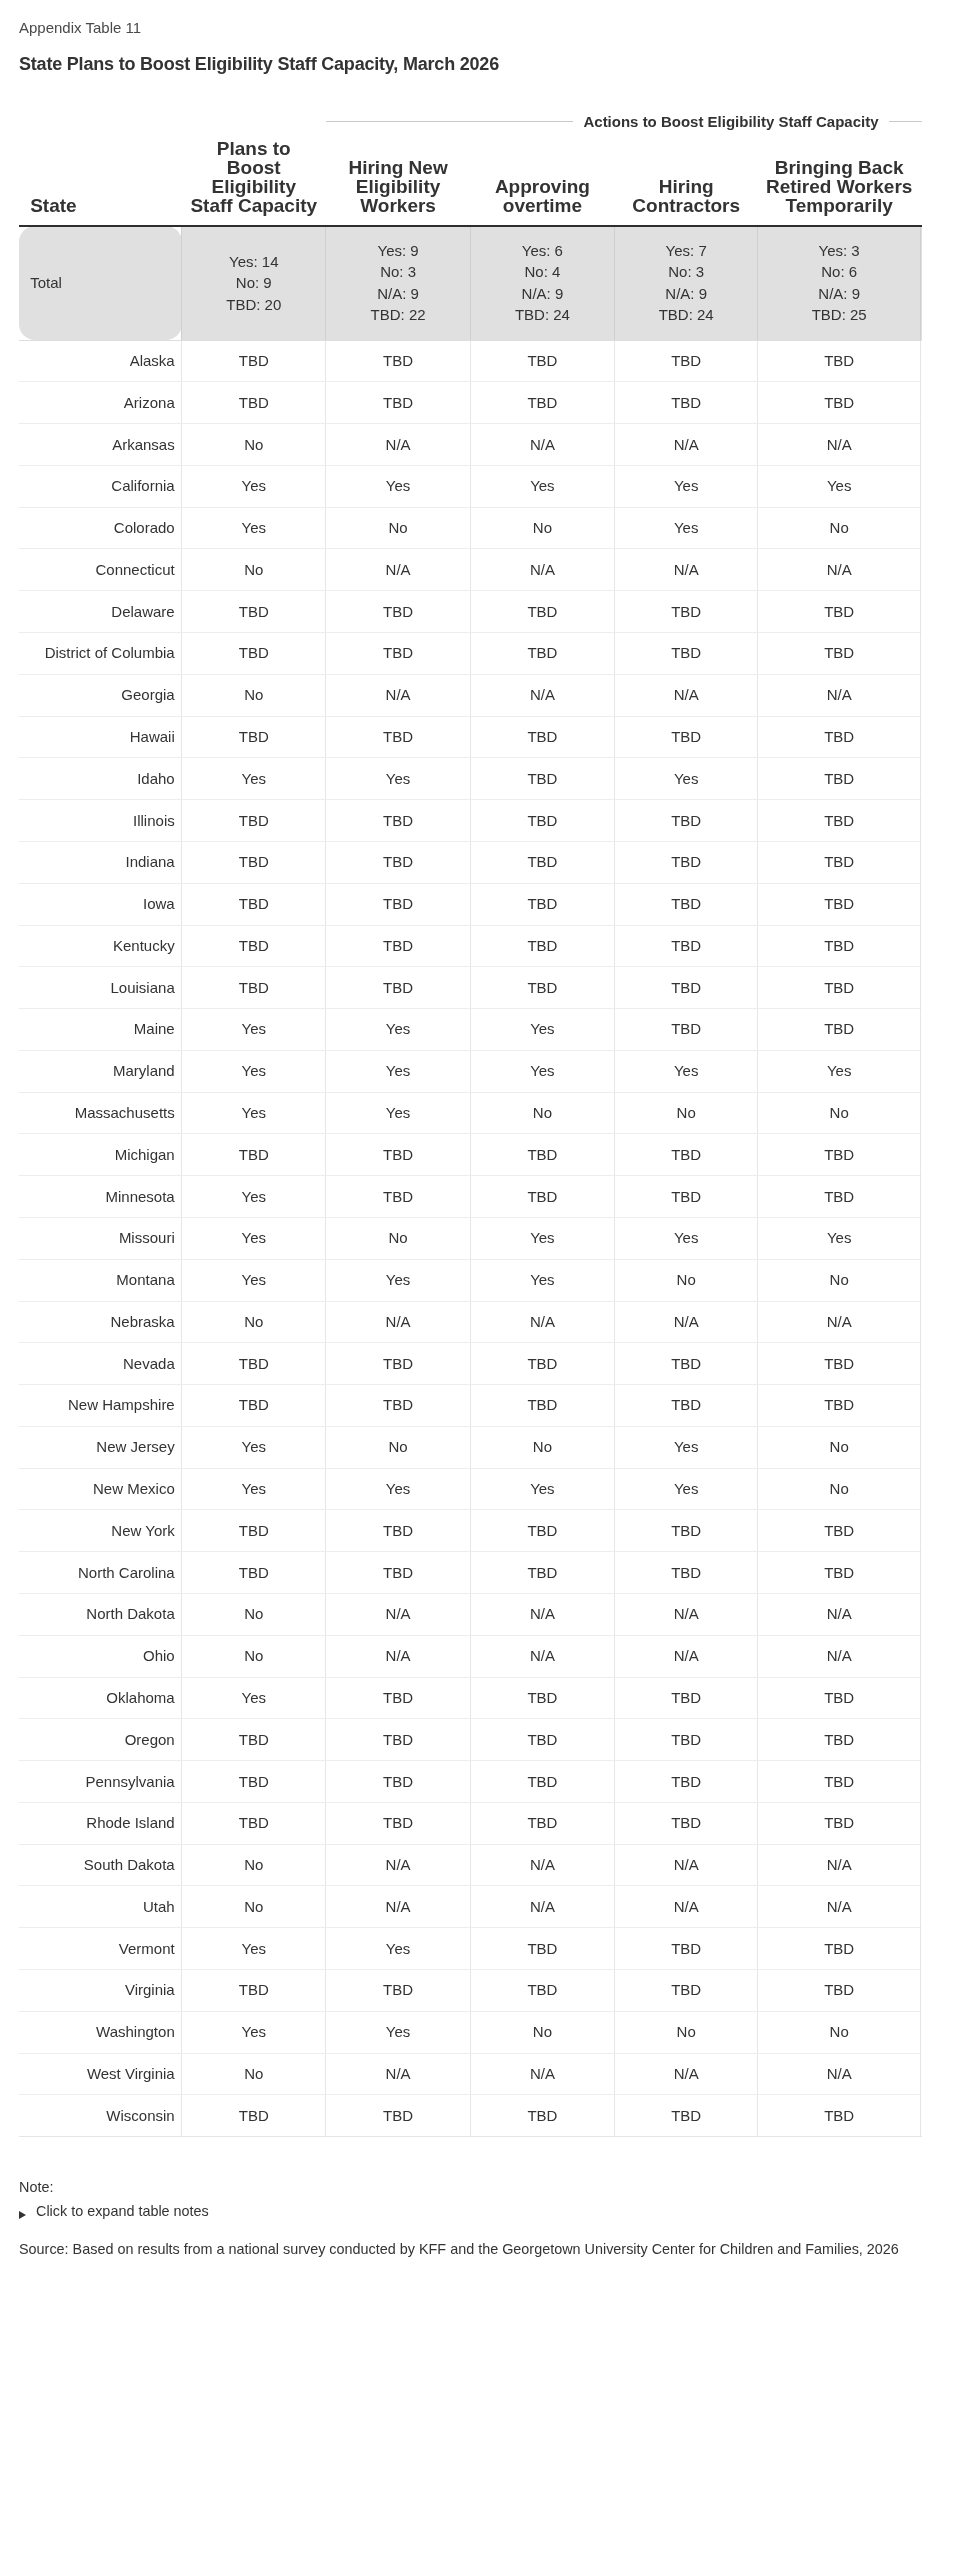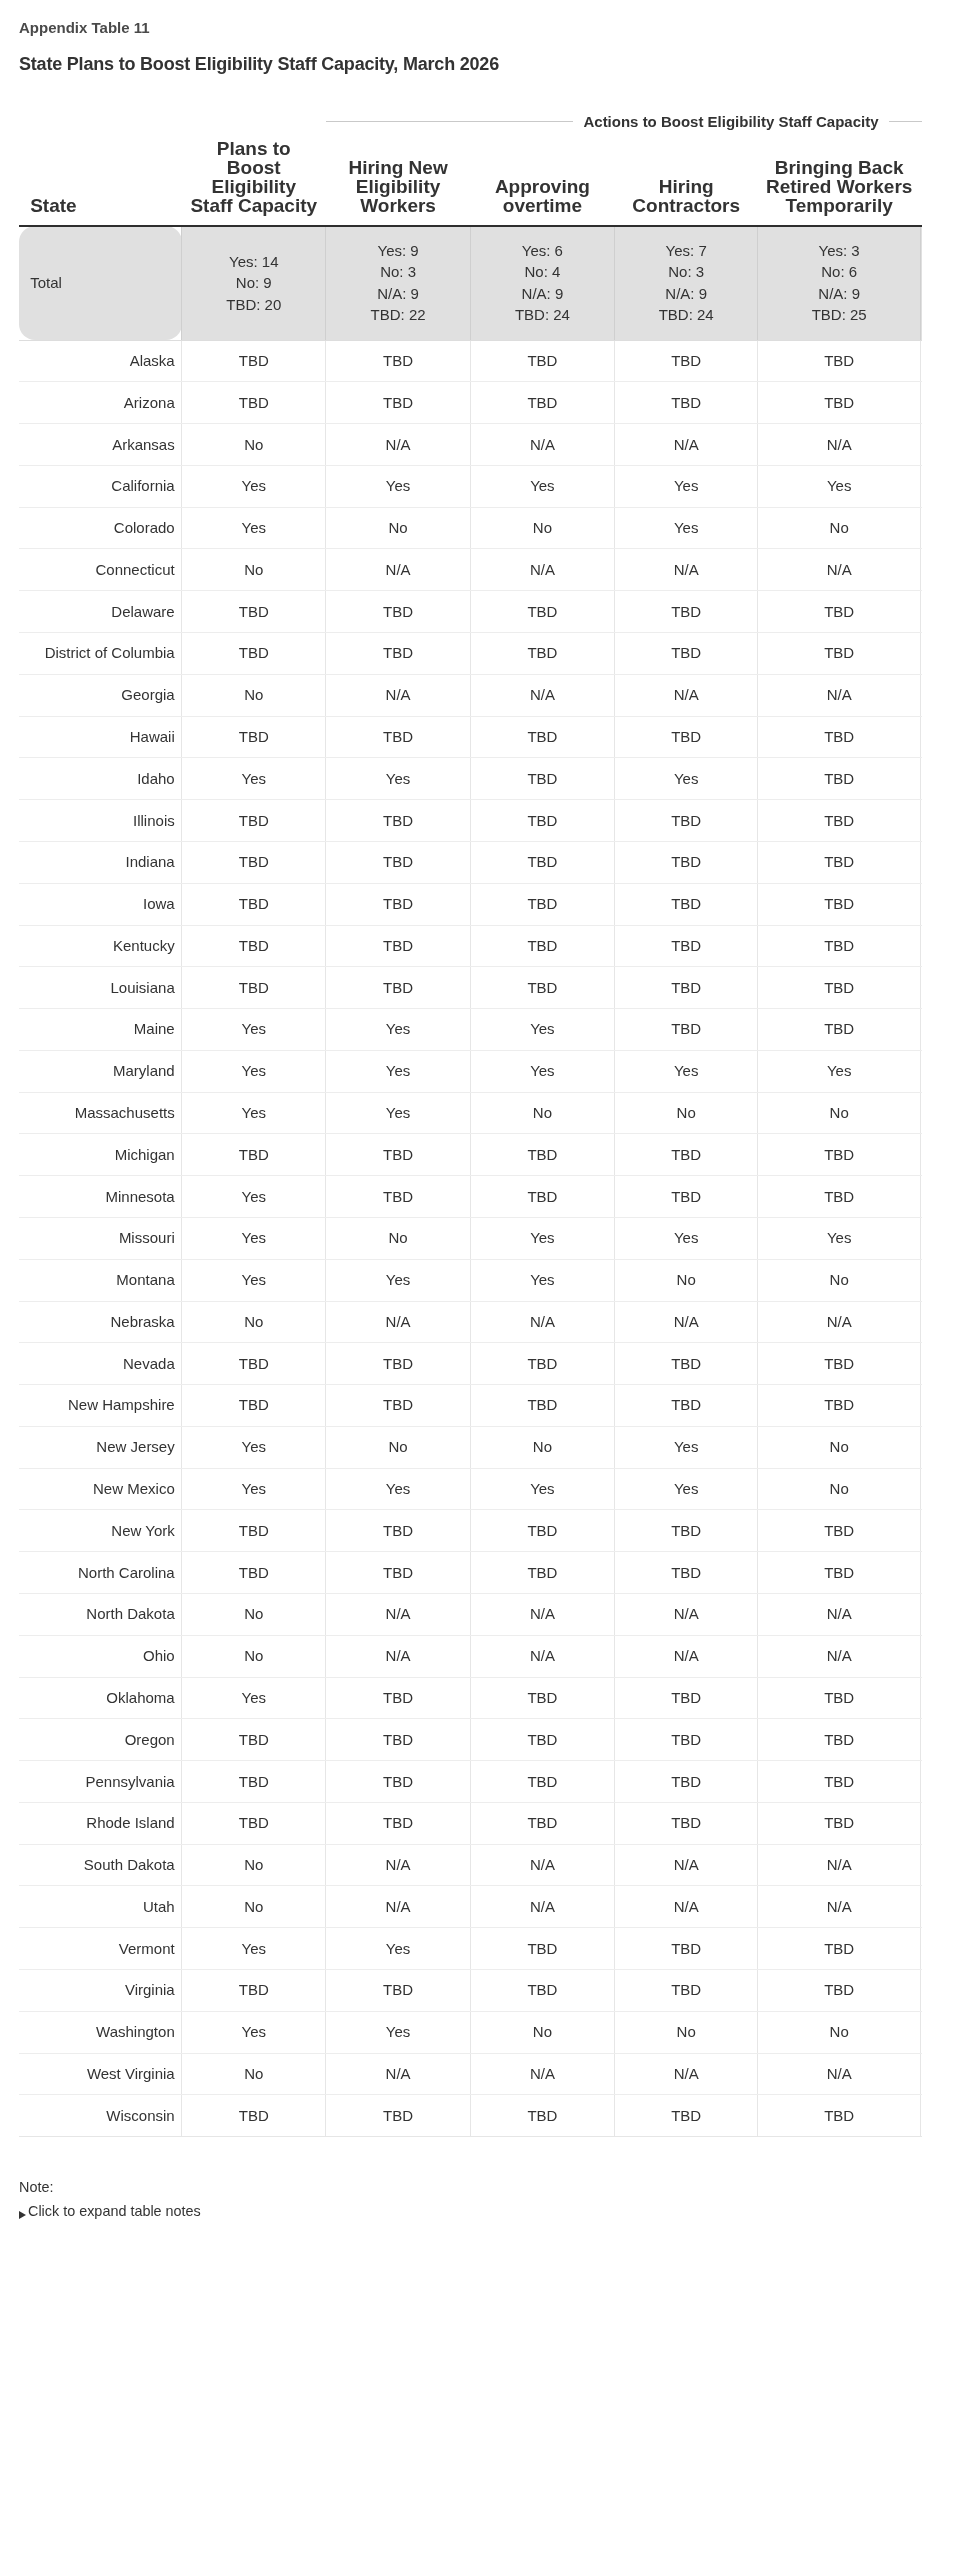--- a/index.html
+++ b/index.html
@@ -18,21 +18,21 @@
     width: 974px;
     min-height: 2576px;
     padding: 17.6px 0 0 0;
     position: relative;
     overflow: hidden;
   }
   .eyebrow {
     font-size: 15px;
     line-height: 19px;
     color: #4a4a4a;
-    font-weight: 700;
+    font-weight: 400;
     padding: 0 19px;
     margin-bottom: 11.2px;
   }
   .title {
     font-size: 18px;
     line-height: 32px;
     font-weight: 700;
     color: #333333;
     letter-spacing: -0.2px;
     padding: 0 19px;
@@ -142,21 +142,21 @@
   .footer {
     padding: 40px 19px 0 19px;
     font-size: 14.4px;
     line-height: 21.5px;
     color: #333333;
   }
   .note-label { margin: 0 0 2.4px 0; }
   .note-toggle {
     display: flex;
     align-items: center;
-    gap: 2px;
+    gap: 10px;
     margin: 0 0 16px 0;
     cursor: pointer;
     user-select: none;
   }
   .tri {
     display: inline-block;
     width: 0; height: 0;
     border-left: 7.2px solid #333333;
     border-top: 4.8px solid transparent;
     border-bottom: 4.8px solid transparent;
@@ -639,16 +639,17 @@
         </tbody>
     </table>
   </div>
 
   <div class="footer">
     <div class="note-label">Note:</div>
     <div class="note-toggle">
       <span class="tri"></span>
       <span>Click to expand table notes</span>
     </div>
+    <p class="source">Source: Based on results from a national survey conducted by KFF and the Georgetown University Center for Children and Families, 2026</p>
   </div>
 
 </div>
 
 
 </body></html>

